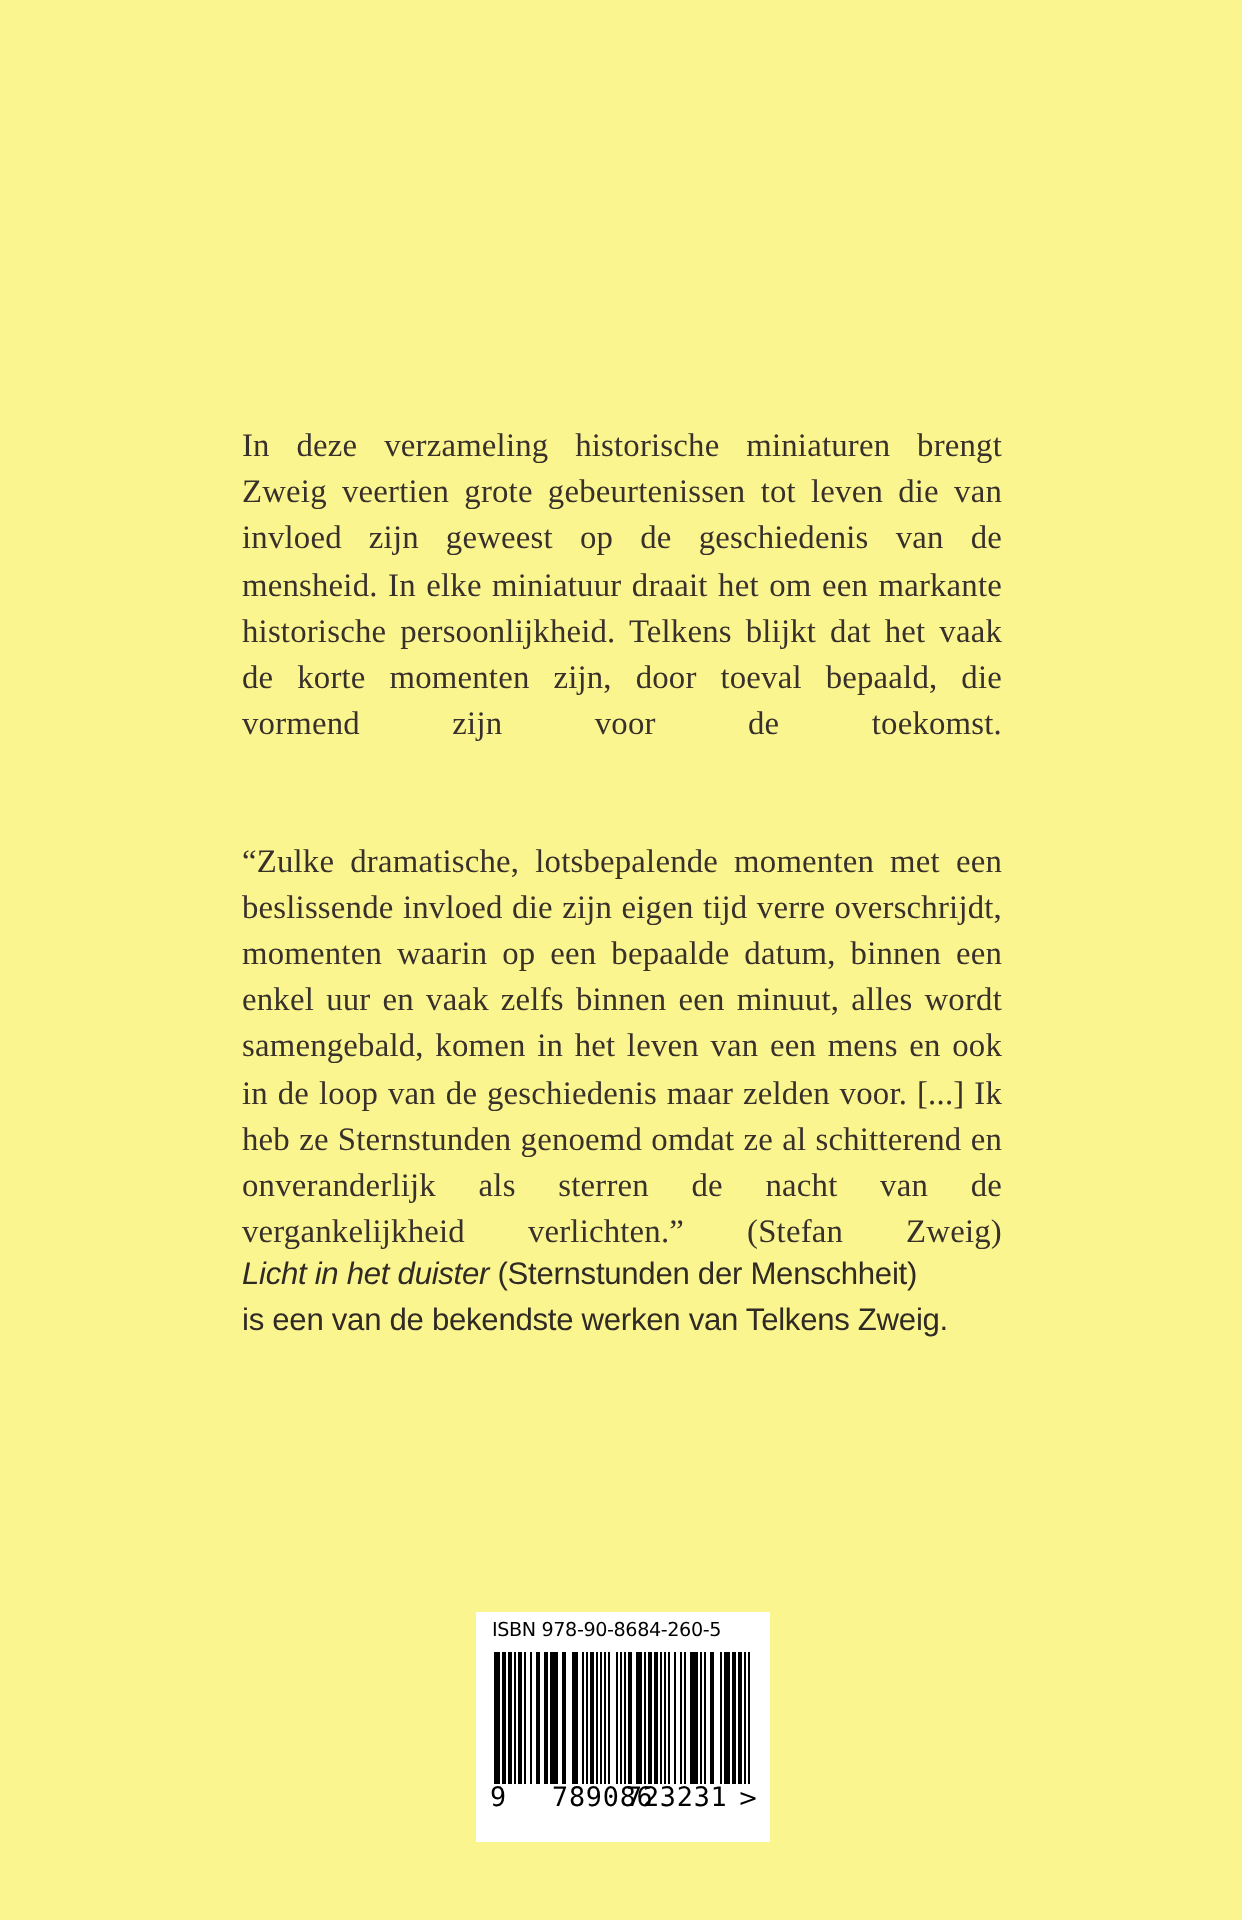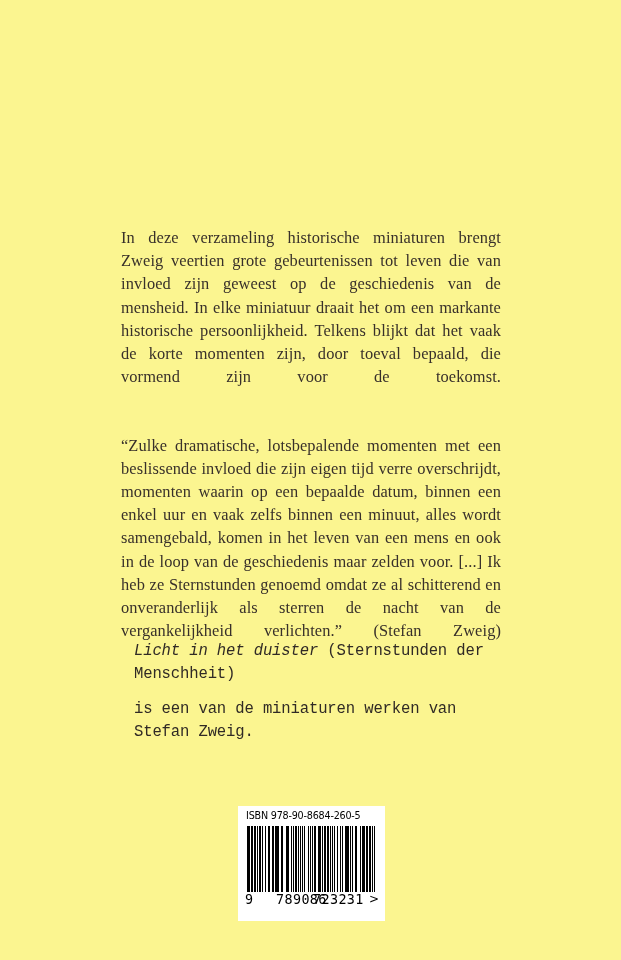--- a/index.html
+++ b/index.html
@@ -23,21 +23,20 @@
     background: #fbf590;
     box-sizing: border-box;
   }
 
   
   .blurb-block {
     position: absolute;
     left: 121px;
     top: 211px;
     width: 380px;
-    margin-top: 15px;
   }
 
   .para {
     margin: 0 0 0 0;
     font-family: "Liberation Serif", "DejaVu Serif", serif;
     font-size: 16.4px;
     line-height: 23.2px;
     color: #38302a;
     text-align: justify;
     text-justify: inter-word;
@@ -59,22 +58,22 @@
 
   
   .tagline-block {
     position: absolute;
     left: 121px;
     top: 627px;
     width: 385px;
   }
 
   .tagline {
-    margin: 13px;
-    font-family: Liberation Mono, monospace;
+    margin: 0;
+    font-family: Liberation Sans, sans-serif;
     font-size: 15.6px;
     line-height: 22.5px;
     color: #302a25;
     text-align: left;
     letter-spacing: -0.15px;
   }
 
   .tagline .book-title {
     font-style: italic;
   }
@@ -139,21 +138,21 @@
 
 <div id="cover">
 
   <div class="blurb-block">
     <p class="para">In deze verzameling historische miniaturen brengt Zweig veertien grote gebeurtenissen tot leven die van invloed zijn geweest op de geschiedenis van de mensheid. In elke miniatuur draait het om een markante historische persoonlijkheid. Telkens blijkt dat het vaak de korte momenten zijn, door toeval bepaald, die vormend zijn voor de toekomst.</p>
     <p class="para">“Zulke dramatische, lotsbepalende momenten met een beslissende invloed die zijn eigen tijd verre overschrijdt, momenten waarin op een bepaalde datum, binnen een enkel uur en vaak zelfs binnen een minuut, alles wordt samengebald, komen in het leven van een mens en ook in de loop van de geschiedenis maar zelden voor. [...] Ik heb ze Sternstunden genoemd omdat ze al schitterend en onveranderlijk als sterren de nacht van de vergankelijkheid verlichten.” (Stefan Zweig)</p>
   </div>
 
   <div class="tagline-block">
     <p class="tagline"><span class="book-title">Licht in het duister</span><span> (Sternstunden der Menschheit)</span></p>
-    <p class="tagline">is een van de miniaturen werken van Stefan Zweig.</p>
+    <p class="tagline">is een van de bekendste werken van Telkens Zweig.</p>
   </div>
 
   <div class="barcode-box">
     <div class="isbn-line">ISBN 978-90-8684-260-5</div>
 
     <div class="bars-wrap" id="bars">
         <div class="bar" style="left: 0px; width: 1.64331px;"></div>
         <div class="bar" style="left: 2.46497px; width: 0.821656px;"></div>
         <div class="bar" style="left: 4.10828px; width: 1.64331px;"></div>
         <div class="bar" style="left: 6.57325px; width: 2.46497px;"></div>

